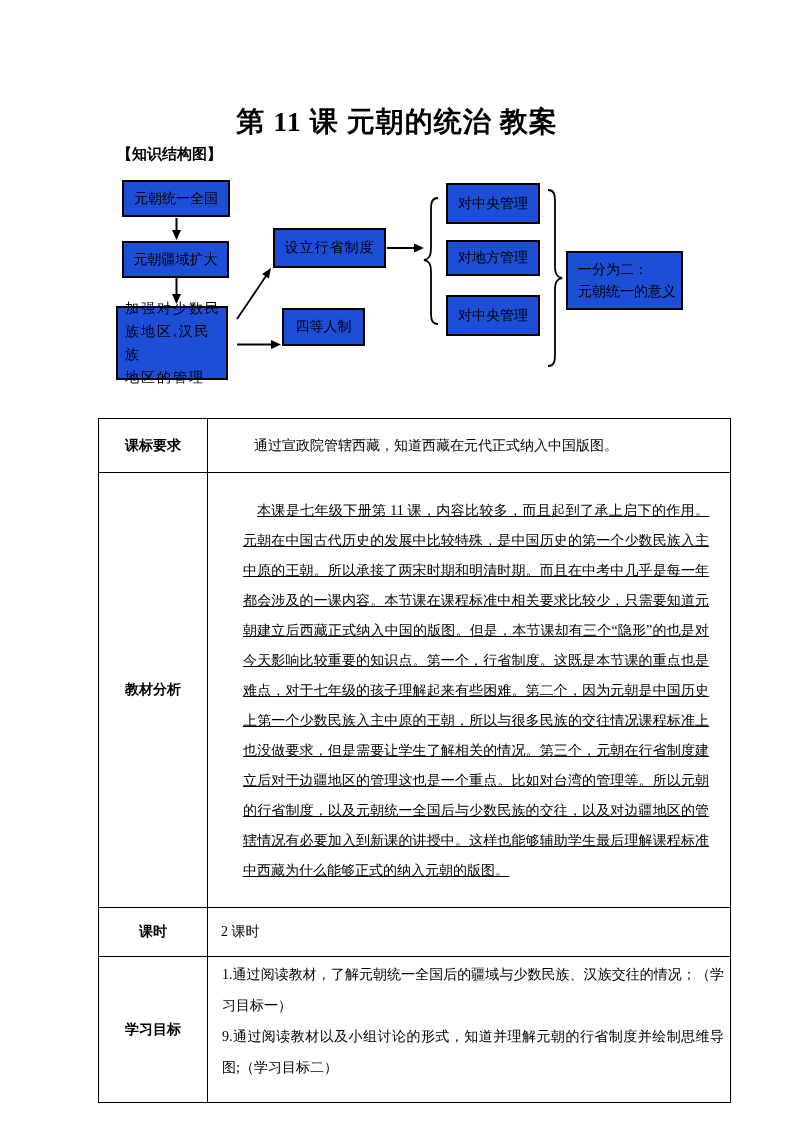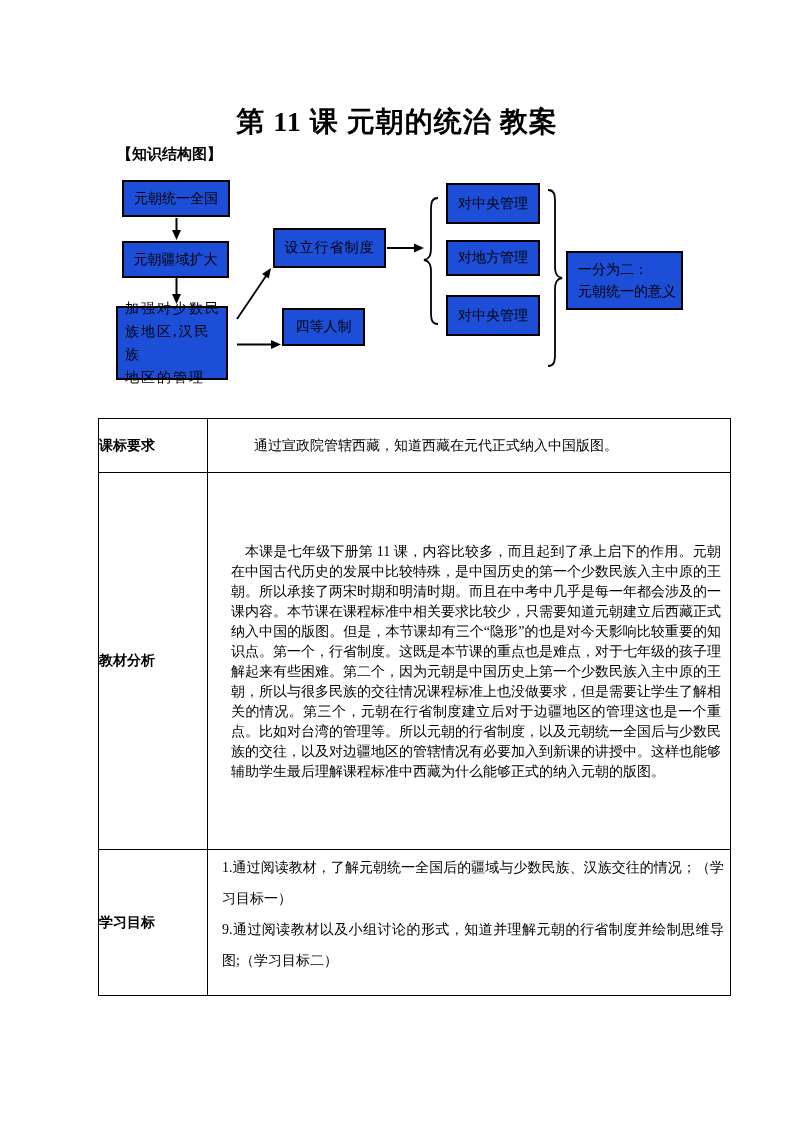--- a/index.html
+++ b/index.html
@@ -44,25 +44,25 @@
   
   .info-table{
     position:absolute;left:98px;top:418px;
     border-collapse:collapse;table-layout:fixed;
     width:632px;font-size:14px;
   }
   .info-table td{
     border:1.5px solid #000;padding:0;vertical-align:middle;
     box-sizing:border-box;
   }
-  td.label-cell{font-weight:bold;text-align:left;}
+  td.label-cell{font-weight:bold;text-align:center;}
   td.c1{padding-left:6px;}
   td.c1 p{margin:12px;text-indent:2em;line-height:22px;}
   td.c2{padding:6px 4px 4px 18px;}
-  td.c2 p{margin:5px;text-indent:1em;line-height:20px;text-align:justify;}
+  td.c2 p{margin:17px;text-indent:1em;line-height:30px;text-align:justify;text-decoration:underline;}
   td.c3{padding-left:13px;}
   td.c3 p{margin:0;line-height:22px;}
   td.c4{padding:2px 6px 19px 14px;}
   td.c4 p{margin:0;line-height:31px;text-align:justify;}
 </style>
 </head>
 <body>
 
 <div class="page">
 
@@ -124,20 +124,26 @@
       <td class="c1">
         <p>通过宣政院管辖西藏，知道西藏在元代正式纳入中国版图。</p>
       </td>
     </tr>
     <tr style="height:377px;">
       <td class="label-cell">教材分析</td>
       <td class="c2">
         <p>本课是七年级下册第 11 课，内容比较多，而且起到了承上启下的作用。元朝在中国古代历史的发展中比较特殊，是中国历史的第一个少数民族入主中原的王朝。所以承接了两宋时期和明清时期。而且在中考中几乎是每一年都会涉及的一课内容。本节课在课程标准中相关要求比较少，只需要知道元朝建立后西藏正式纳入中国的版图。但是，本节课却有三个“隐形”的也是对今天影响比较重要的知识点。第一个，行省制度。这既是本节课的重点也是难点，对于七年级的孩子理解起来有些困难。第二个，因为元朝是中国历史上第一个少数民族入主中原的王朝，所以与很多民族的交往情况课程标准上也没做要求，但是需要让学生了解相关的情况。第三个，元朝在行省制度建立后对于边疆地区的管理这也是一个重点。比如对台湾的管理等。所以元朝的行省制度，以及元朝统一全国后与少数民族的交往，以及对边疆地区的管辖情况有必要加入到新课的讲授中。这样也能够辅助学生最后理解课程标准中西藏为什么能够正式的纳入元朝的版图。</p>
       </td>
     </tr>
+    <tr style="height:49px;">
+      <td class="label-cell">课时</td>
+      <td class="c3">
+        <p>2 课时</p>
+      </td>
+    </tr>
     <tr style="height:123px;">
       <td class="label-cell">学习目标</td>
       <td class="c4">
         <p>1.通过阅读教材，了解元朝统一全国后的疆域与少数民族、汉族交往的情况；（学习目标一）</p>
         <p>9.通过阅读教材以及小组讨论的形式，知道并理解元朝的行省制度并绘制思维导图;（学习目标二）</p>
       </td>
     </tr>
   </tbody>
     </table>
 

